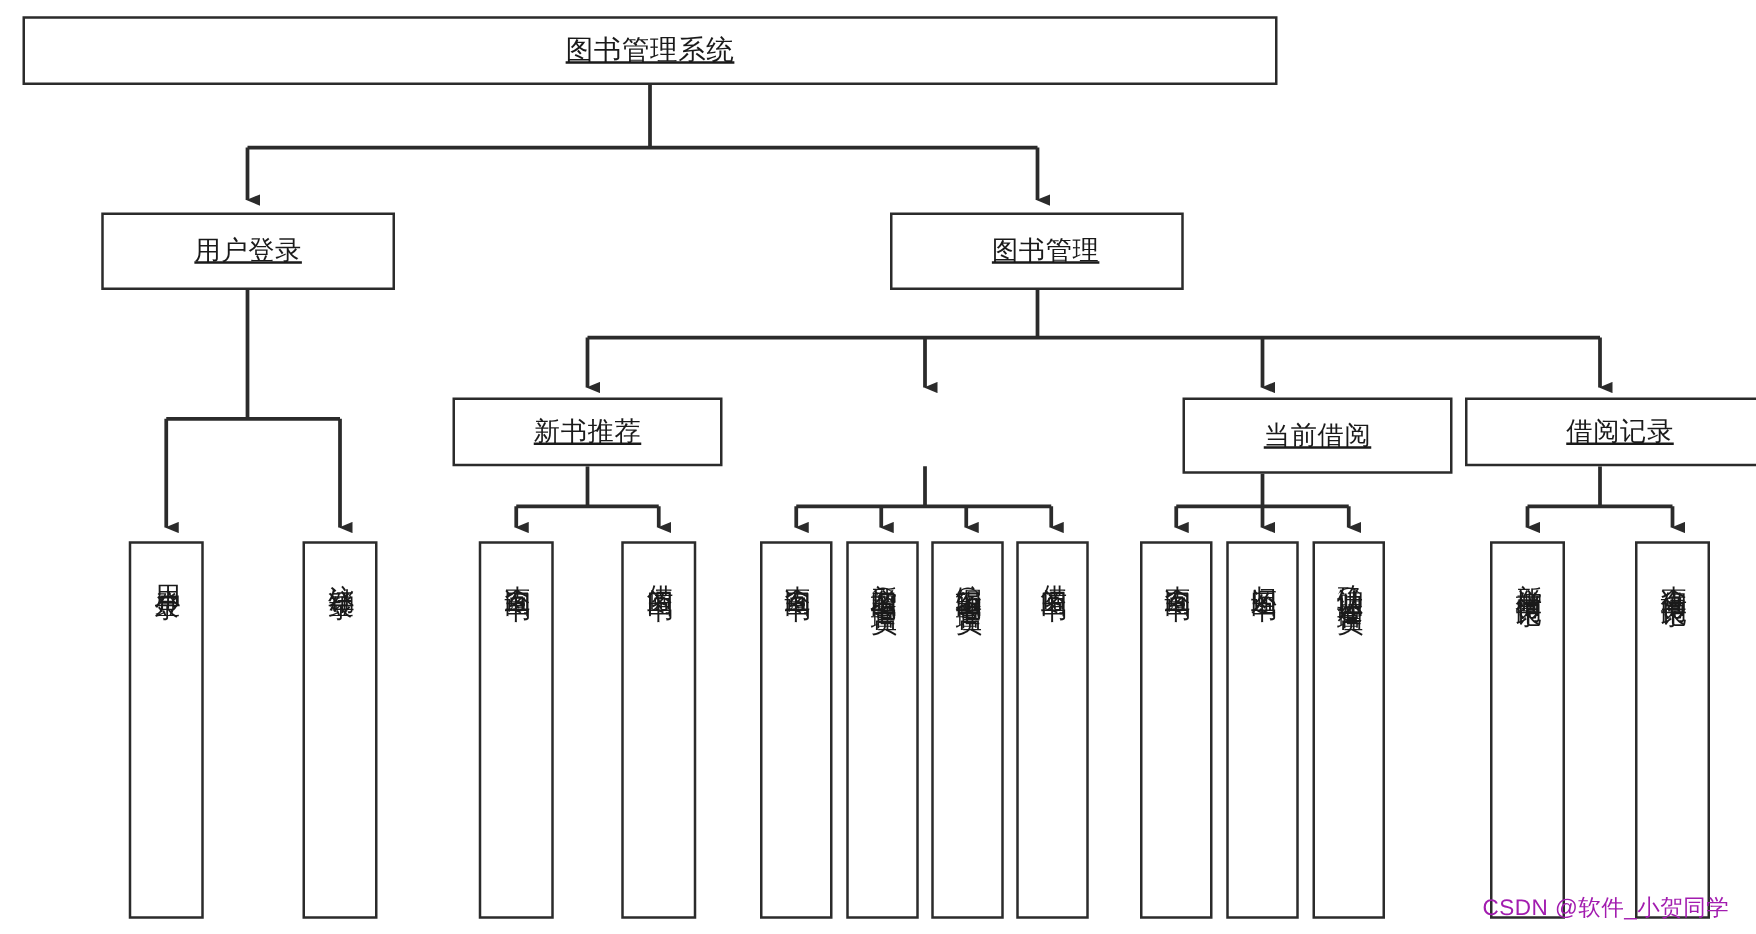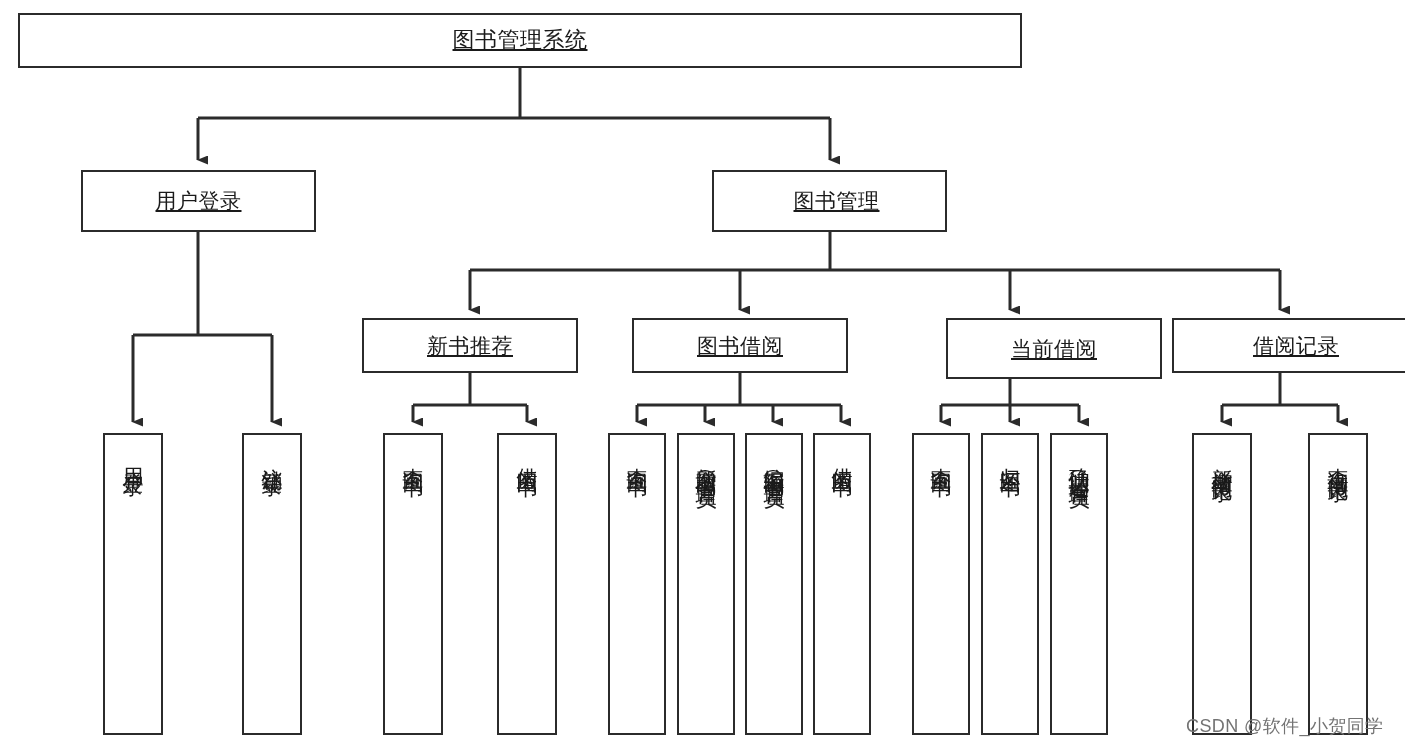--- a/index.html
+++ b/index.html
@@ -60,21 +60,21 @@
     text-orientation: upright;
     font-size: 21px;
     letter-spacing: 3px;
     line-height: 1.05;
   }
   #watermark {
     position: absolute;
     left: 1186px;
     top: 714px;
     font-size: 18px;
-    color: #737373;
+    color: #a21caf;
     white-space: nowrap;
     letter-spacing: 0.4px;
   }
 </style>
 </head>
 <body>
 
 <div id="diagram-root">
 
   <svg id="edge-layer" viewBox="0 0 1405 747" width="1405" height="747" xmlns="http://www.w3.org/2000/svg">
@@ -134,23 +134,20 @@
   <div class="node horiz" style="left:81px; top:170px; width:235px; height:62px;">
     <span class="node-label">用户登录</span>
   </div>
   <div class="node horiz" style="left:712px; top:170px; width:235px; height:62px;padding-left:14px;">
     <span class="node-label">图书管理</span>
   </div>
 
   <div class="node horiz" style="left:362px; top:318px; width:216px; height:55px;align-items:center;">
     <span class="node-label">新书推荐</span>
   </div>
-  <div class="node horiz" style="left:632px; top:318px; width:216px; height:55px;">
-    <span class="node-label">图书借阅</span>
-  </div>
   <div class="node horiz" style="left:902px; top:318px; width:216px; height:61px;margin-left:44px;">
     <span class="node-label">当前借阅</span>
   </div>
   <div class="node horiz" style="left:1172px; top:318px; width:248px; height:55px;">
     <span class="node-label">借阅记录</span>
   </div>
 
   <div class="node leaf" style="left:103px; top:433px; width:60px; height:302px;">
     <span class="node-label">用户登录</span>
   </div>

